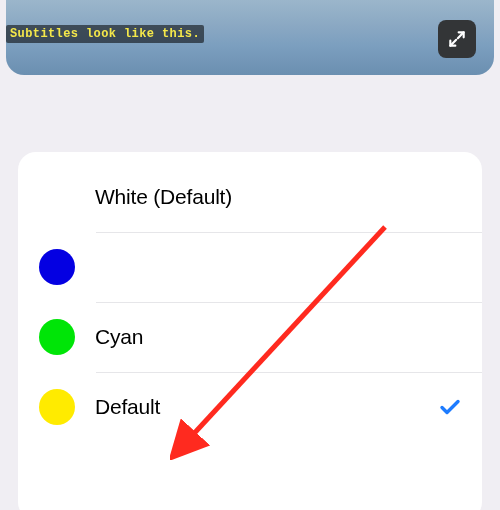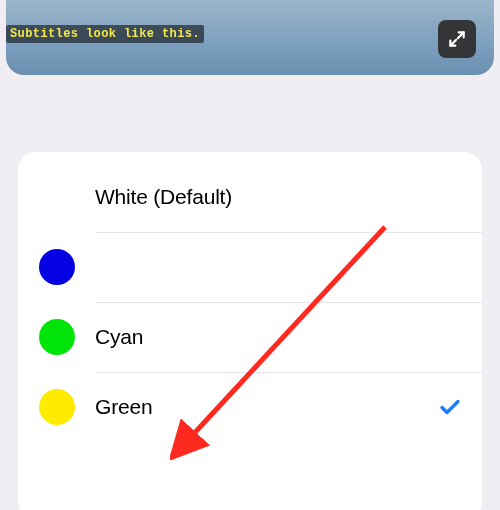--- a/index.html
+++ b/index.html
@@ -126,21 +126,21 @@
   </div>
 
   <div class="row">
     <div class="swatch" style="background:#00e507"></div>
     <div class="label">Cyan</div>
     <div class="check"></div>
   </div>
 
   <div class="row">
     <div class="swatch" style="background:#ffeb00"></div>
-    <div class="label">Green</div>
+    <div class="label">Default</div>
     <div class="check">
       <svg width="24" height="24" viewBox="0 0 24 24" fill="none" stroke-width="3.4" stroke-linecap="round" stroke-linejoin="round" stroke="#1e7cff">
         <path d="M4 12.5l5 5L20 6.5"></path>
       </svg>
     </div>
   </div>
 
 </div>
 
 <svg class="annot-arrow" width="230" height="245" viewBox="0 0 230 245">

